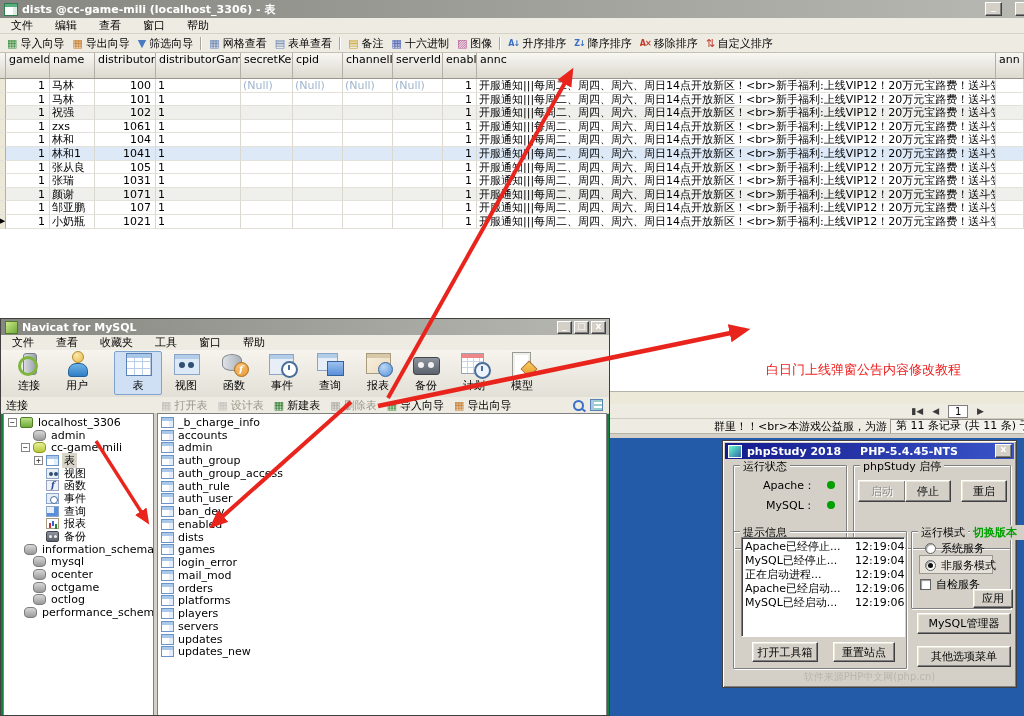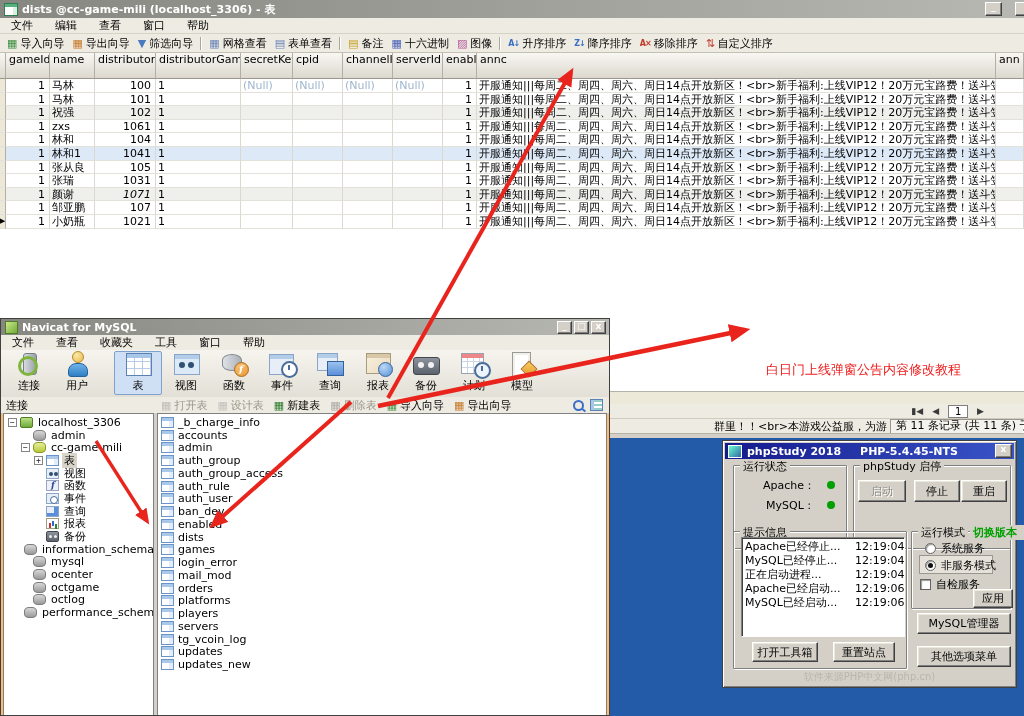--- a/index.html
+++ b/index.html
@@ -61,21 +61,21 @@
               white-space:nowrap;line-height:13px}
   .st-record{position:absolute;left:890px;top:0;right:0;height:13px;background:#F4F2EC;
              border:1px solid;border-color:#9a968c #fff #fff #9a968c;line-height:12px;padding-left:5px;
              white-space:nowrap}
   .gw-bottom{position:absolute;left:0;top:433px;right:0;height:4px;background:#D4D0C8;
              border-top:1px solid #b5b2a8}
   
   #annot-title{left:766px;top:313px;color:#EE1C1C;font-size:13px;z-index:4;white-space:nowrap}
   #arrows{position:absolute;left:0;top:0;z-index:5;pointer-events:none}
   
-  #nv-win{left:0;top:318px;width:610px;height:398px;background:#fdba74;z-index:2;
+  #nv-win{left:0;top:318px;width:610px;height:398px;background:#15803d;z-index:2;
           border:1px solid #404040;box-sizing:border-box}
   .nv-title{position:absolute;left:0;top:0;right:0;height:16px;
             background:linear-gradient(90deg,#878782,#b8b8b2);display:flex;align-items:center;
             color:#fff;font-weight:bold;padding-left:4px;gap:4px}
   .nv-ico{width:11px;height:11px;background:linear-gradient(135deg,#cde98a,#6faa38);border:1px solid #4e7d24;flex:none}
   .nv-btns{margin-left:auto;display:flex;gap:2px;padding-right:3px}
   .nv-menu{position:absolute;left:0;top:16px;right:0;height:15px;background:#EDEBE2;display:flex;
            align-items:center;border-bottom:1px solid #cdc9bf}
   .nv-toolbar{position:absolute;left:0;top:31px;right:0;height:47px;
               background:linear-gradient(#f6f4ee,#e2dfd6);display:flex;align-items:flex-start;
@@ -376,21 +376,21 @@
           <div class="gcell l" style="width: 50px;"></div>
           <div class="gcell l" style="width: 50px;"></div>
           <div class="gcell r" style="width: 34px;">1</div>
           <div class="gcell l" style="width: 519px;">开服通知|||每周二、周四、周六、周日14点开放新区！&lt;br&gt;新手福利:上线VIP12！20万元宝路费！送斗笠&lt;br&gt;</div>
           <div class="gcell l" style="width: 28px;"></div>
         </div>
         <div class="grow gray">
           <div class="gcell marker" style="width: 6px;"></div>
           <div class="gcell r" style="width: 44px;">1</div>
           <div class="gcell l" style="width: 45px;">颜谢</div>
-          <div class="gcell r" style="width: 61px; font-style: italic;">1071</div>
+          <div class="gcell r" style="width: 61px;">1071</div>
           <div class="gcell l" style="width: 85px;">1</div>
           <div class="gcell l" style="width: 52px;"></div>
           <div class="gcell l" style="width: 50px;"></div>
           <div class="gcell l" style="width: 50px;"></div>
           <div class="gcell l" style="width: 50px;"></div>
           <div class="gcell r" style="width: 34px;">1</div>
           <div class="gcell l" style="width: 519px;">开服通知|||每周二、周四、周六、周日14点开放新区！&lt;br&gt;新手福利:上线VIP12！20万元宝路费！送斗笠&lt;br&gt;</div>
           <div class="gcell l" style="width: 28px;"></div>
         </div>
         <div class="grow">
@@ -718,24 +718,20 @@
         <div class="litem">
           <i class="li-ic"></i>
           <span>players</span>
         </div>
         <div class="litem">
           <i class="li-ic"></i>
           <span>servers</span>
         </div>
         <div class="litem">
           <i class="li-ic"></i>
-          <span>tg_vcoin_log</span>
-        </div>
-        <div class="litem">
-          <i class="li-ic"></i>
           <span>updates</span>
         </div>
         <div class="litem">
           <i class="li-ic"></i>
           <span>updates_new</span>
         </div>
       </div>
   </div>
 </div>
 
@@ -756,21 +752,21 @@
   </div>
   <div class="svc-row" style="left:43px;top:58px">
     <span>MySQL：</span>
     <span class="dot" id="dot1" style="background: rgb(0, 160, 0);"></span>
   </div>
 
   <div class="grp" style="left:130px;top:24px;width:156px;height:82px">
     <span class="glab">phpStudy 启停</span>
   </div>
   <div class="btn3d dis abs" style="left:135px;top:39px;width:46px;height:20px">启动</div>
-  <div class="btn3d abs" style="left:191px;top:39px;width:44px;height:20px">停止</div>
+  <div class="btn3d abs" style="left:182px;top:39px;width:44px;height:20px">停止</div>
   <div class="btn3d abs" style="left:238px;top:39px;width:44px;height:20px">重启</div>
 
   <div class="grp" style="left:10px;top:90px;width:172px;height:136px">
     <span class="glab">提示信息</span>
   </div>
   <div class="sunken loglist" id="php-logs" style="left:18px;top:96px;width:156px;height:94px;padding:2px 3px">
       <div class="logrow">
         <span class="msg">Apache已经停止...</span>
         <span class="time">12:19:04</span>
       </div>

